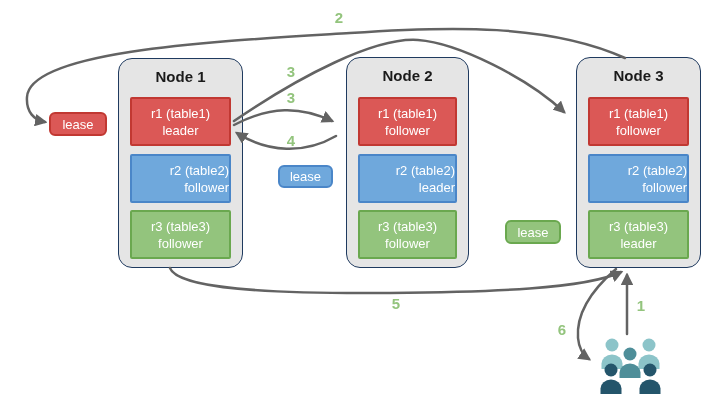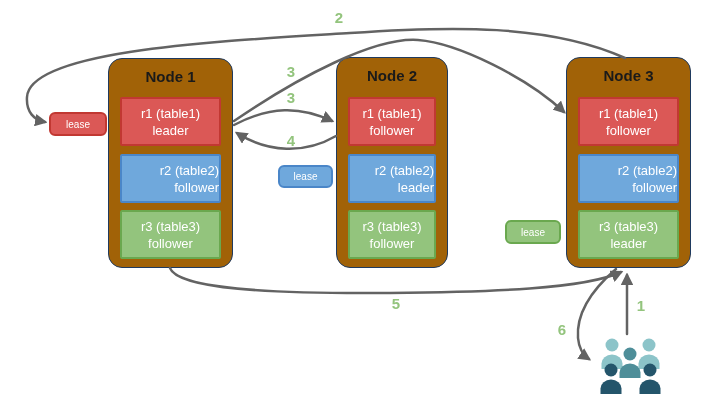--- a/index.html
+++ b/index.html
@@ -2,39 +2,39 @@
 <html><head>
 <meta charset="utf-8">
 <style>
   html,body{margin:0;padding:0;background:#ffffff;}
   .canvas{
     position:relative;width:704px;height:405px;overflow:hidden;
     font-family:"Liberation Sans",sans-serif;background:#ffffff;
   }
   .arrows{position:absolute;left:0;top:0;width:704px;height:405px;z-index:5;pointer-events:none;}
   .node{
-    position:absolute;background:#a16207;border:1.5px solid #1F3A5F;border-radius:14px;
-    box-sizing:border-box;z-index:1;
+    position:absolute;background:#e5e5e5;border:1.5px solid #1F3A5F;border-radius:14px;
+    box-sizing:border-box;z-index:1;margin-left:10px;
   }
   .node-title{
     position:absolute;top:9px;left:0;right:0;text-align:center;
     font-size:15px;font-weight:bold;color:#1a1a1a;
   }
   .replica{
     position:absolute;left:11px;right:11px;height:49px;border-radius:2px;
     box-sizing:border-box;border:2px solid;display:flex;flex-direction:column;
     align-items:center;justify-content:center;color:#ffffff;font-size:13px;line-height:17px;
     text-align:center;
   }
   .replica.red{background:#DB5856;border-color:#C13832;}
   .replica.blue{background:#6FA8DC;border-color:#4A86C8;align-items:flex-end;}
   .replica.green{background:#93C47D;border-color:#6AA84F;}
   .lease{
     position:absolute;box-sizing:border-box;border:2px solid;border-radius:6px;
-    display:flex;align-items:center;justify-content:center;color:#ffffff;font-size:10px;
+    display:flex;align-items:center;justify-content:center;color:#ffffff;font-size:13px;
     z-index:2;
   }
   .lease.red{background:#DB5856;border-color:#C13832;}
   .lease.blue{background:#6FA8DC;border-color:#4A86C8;}
   .lease.green{background:#93C47D;border-color:#6AA84F;}
   .step-label{
     position:absolute;transform:translate(-50%,-50%);color:#93C47D;
     font-size:15px;font-weight:bold;z-index:6;
   }
 </style>
@@ -82,21 +82,21 @@
     <div class="replica blue" style="top:95px;">
       <span>r2 (table2)</span>
       <span>follower</span>
     </div>
     <div class="replica green" style="top:151px;">
       <span>r3 (table3)</span>
       <span>follower</span>
     </div>
   </div>
 
-  <div class="node" style="left:336px;top:57px;width:112px;height:211px;padding-left:20px;">
+  <div class="node" style="left:336px;top:57px;width:123px;height:211px;padding-left:20px;">
     <div class="node-title">Node 2</div>
     <div class="replica red" style="top:39px;">
       <span>r1 (table1)</span>
       <span>follower</span>
     </div>
     <div class="replica blue" style="top:96px;">
       <span>r2 (table2)</span>
       <span>leader</span>
     </div>
     <div class="replica green" style="top:152px;">

